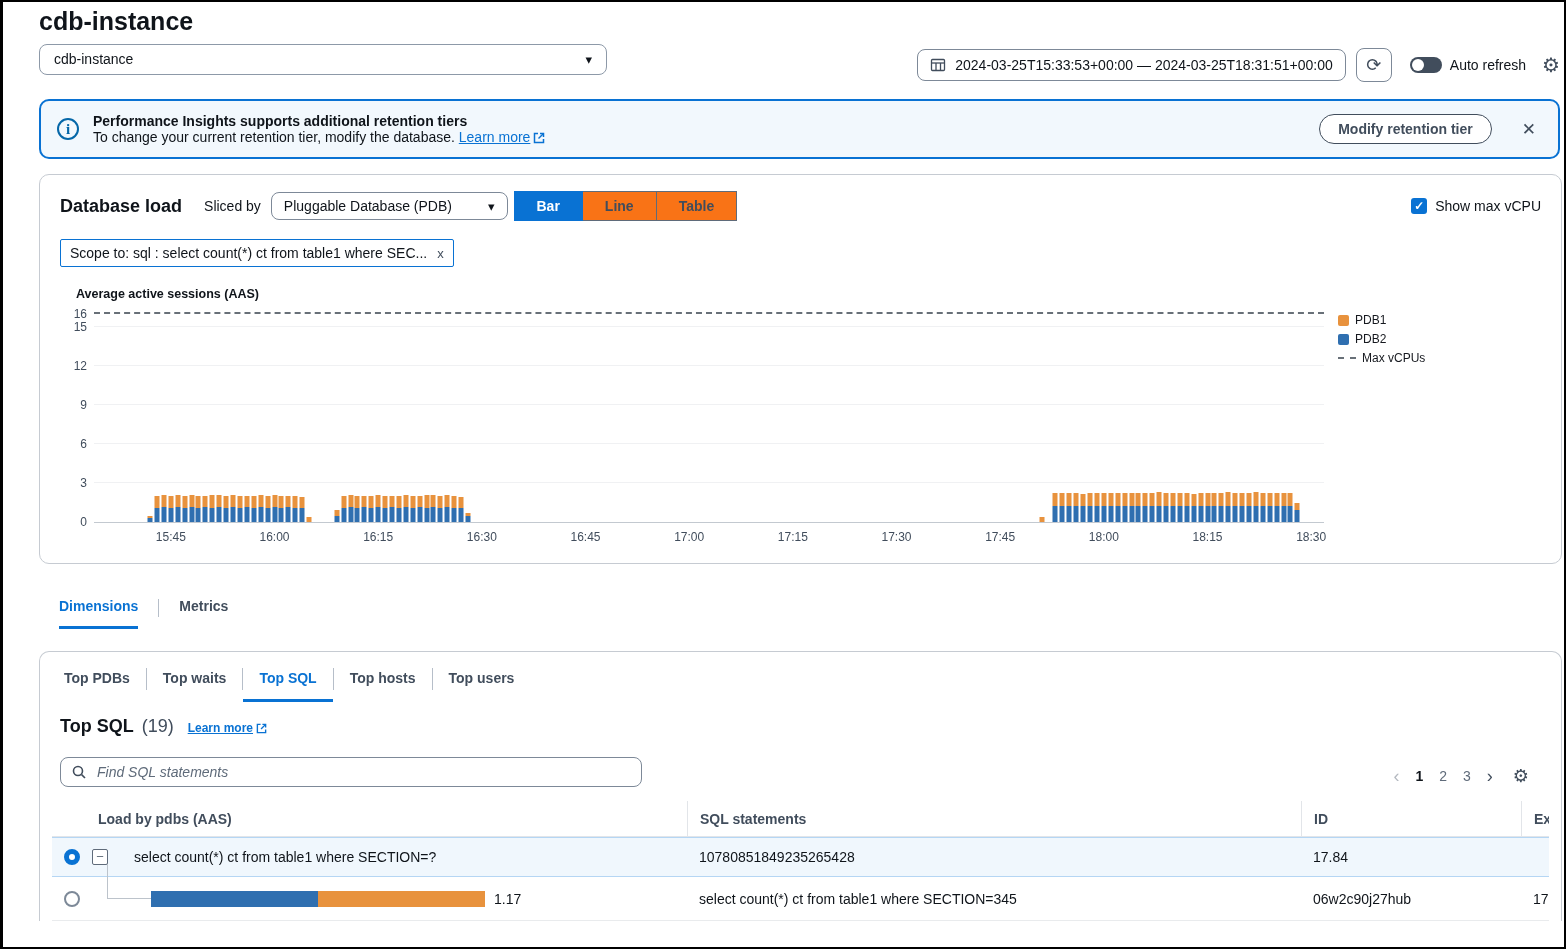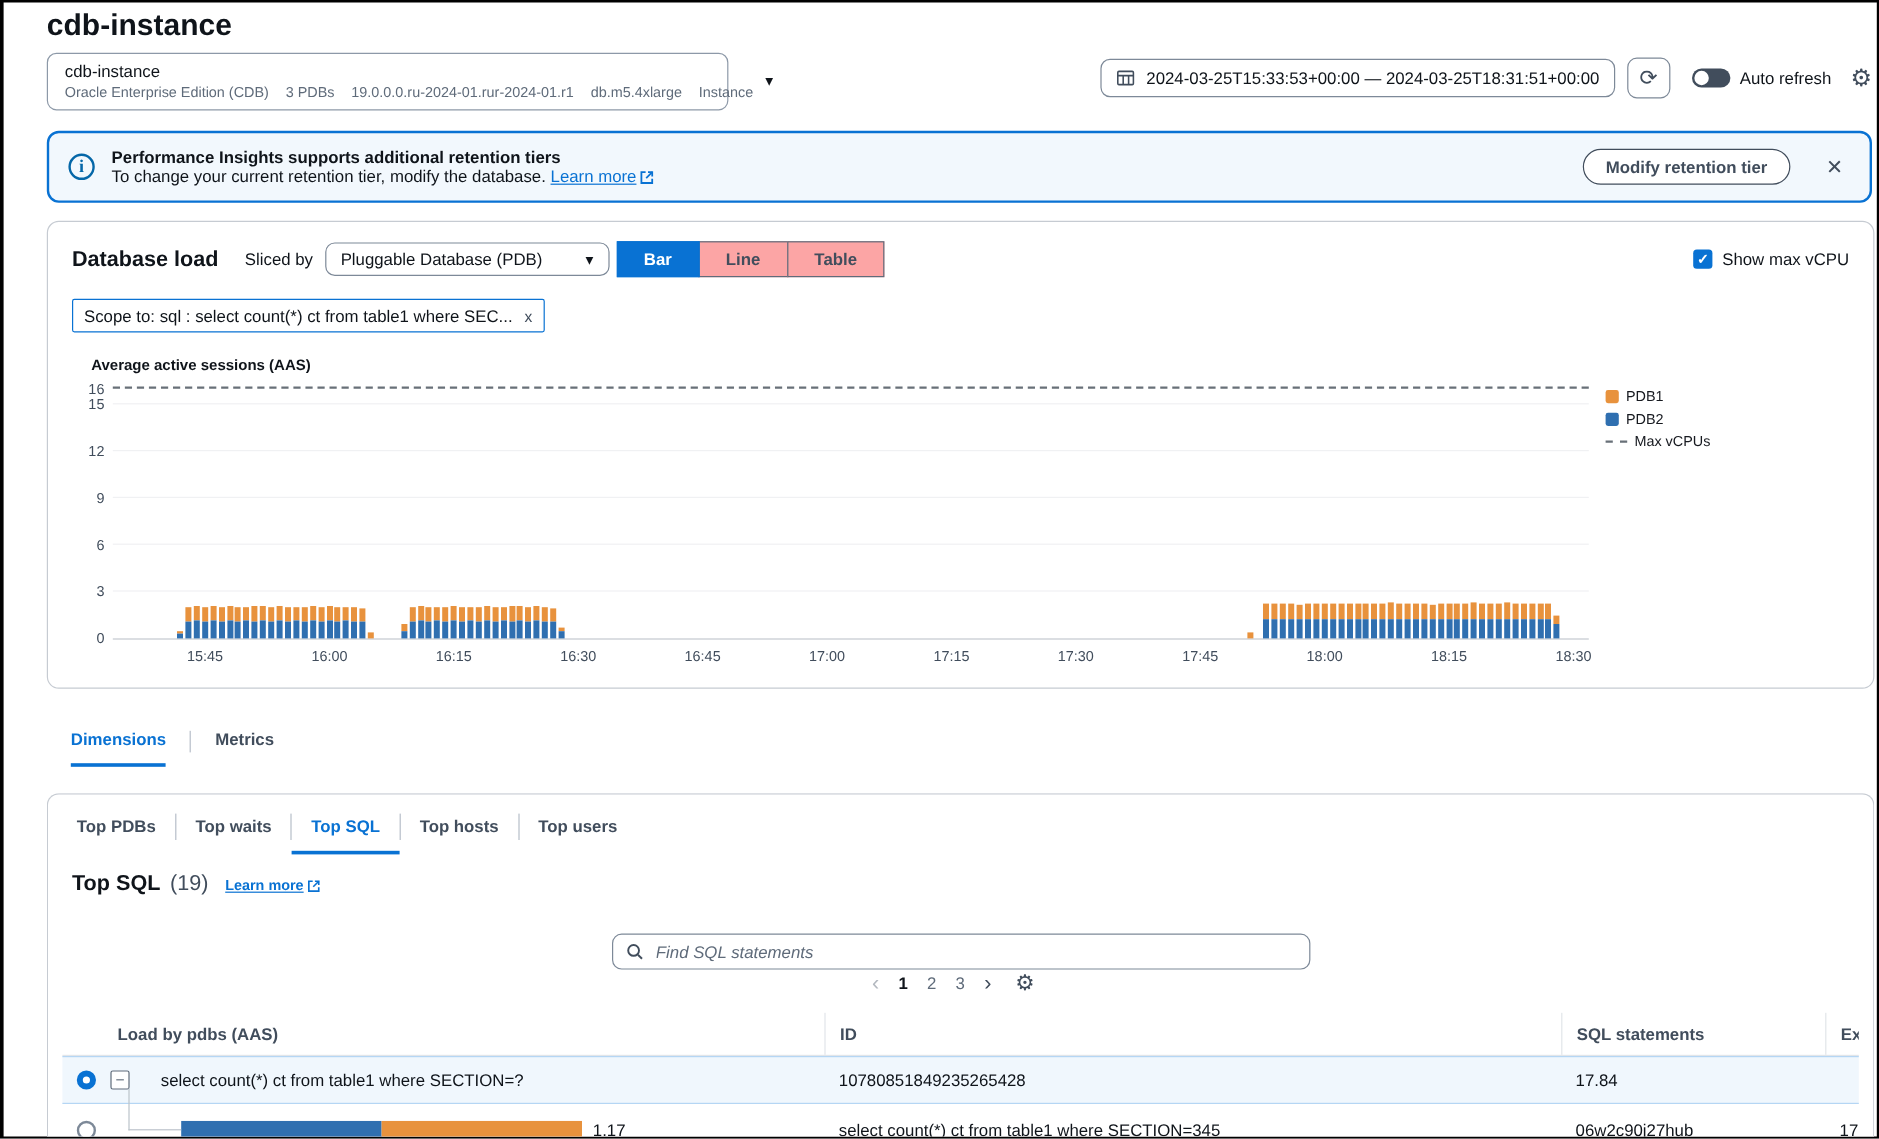--- a/index.html
+++ b/index.html
@@ -34,21 +34,21 @@
   .banner-close { font-size:17px; color:#414d5c; margin:0 6px 0 16px; cursor:pointer; }
 
   
   .card { margin:15px 2px 0 36px; border:1px solid #c6cbd2; border-radius:10px; background:#fff; }
   .card-inner { padding:16px 20px 18px 20px; }
   .dbload-header { display:flex; align-items:center; }
   .section-title { font-size:18px; font-weight:700; }
   .slicedby-label { margin-left:22px; font-size:14px; }
   .dropdown { margin-left:10px; border:1px solid #7d8998; border-radius:8px; padding:5px 12px; display:flex; align-items:center; gap:26px; font-size:14px; cursor:pointer; }
   .segmented { display:flex; margin-left:7px; }
-  .seg-btn { padding:6px 22px; font-size:14px; font-weight:700; border:1px solid #5f6b7a; background:#fca5a5; color:#414d5c; cursor:pointer; margin-left:-1px; }
+  .seg-btn { padding:6px 22px; font-size:14px; font-weight:700; border:1px solid #5f6b7a; background:#f97316; color:#414d5c; cursor:pointer; margin-left:-1px; }
   .seg-btn.active { background:#0972d3; border-color:#0972d3; color:#fff; z-index:1; }
   .checkbox-wrap { margin-left:auto; display:flex; align-items:center; gap:8px; font-size:14px; }
   .checkbox { width:16px; height:16px; border-radius:3px; background:#0972d3; color:#fff; font-size:12px; line-height:16px; text-align:center; font-weight:700; cursor:pointer; }
   .scope-row { margin-top:18px; }
   .scope-chip { display:inline-flex; align-items:center; gap:10px; border:1px solid #0972d3; border-radius:2px; padding:5px 9px; font-size:14px; color:#0f141a; background:#fff; }
   .scope-x { color:#414d5c; cursor:pointer; font-size:13px; }
 
   
   .chart-title { font-size:12.5px; font-weight:700; margin:20px 0 10px 16px; }
   .chart-wrap { display:flex; margin-top:4px; }
@@ -74,21 +74,21 @@
   
   .bottom-card { margin:22px 2px 0 36px; border:1px solid #c6cbd2; border-radius:10px 10px 0 0; border-bottom:none; background:#fff; }
   .subtabs { display:flex; align-items:stretch; padding:6px 8px 0 8px; }
   .subtab { font-size:14px; font-weight:700; color:#414d5c; padding:12px 16px 13px 16px; border-bottom:3px solid transparent; cursor:pointer; white-space:nowrap; }
   .subtab.active { color:#0972d3; border-bottom-color:#0972d3; }
   .subtab-divider { width:1px; background:#b6bec9; margin:10px 0 12px 0; }
   .panel { padding:14px 12px 0 12px; }
   .panel-title-row { display:flex; align-items:baseline; gap:8px; padding-left:8px; }
   .panel-count { font-weight:400; font-size:18px; color:#414d5c; }
   .learn-small { font-size:12px; font-weight:700; margin-left:6px; }
-  .controls-row { display:flex; align-items:center; justify-content:space-between; margin-top:31px; padding:0 8px;flex-direction:column; }
+  .controls-row { display:flex; align-items:flex-end; justify-content:space-between; margin-top:20px; padding:0 8px; }
   .search-box { width:582px; border:1px solid #7d8998; border-radius:8px; padding:5px 10px; display:flex; align-items:center; gap:8px; }
   .search-box input { border:none; outline:none; flex:1; font-size:14px; font-family:"Liberation Sans", sans-serif; color:#0f141a; background:transparent; }
   .search-box input::placeholder { font-style:italic; color:#5f6b7a; }
   .pagination { display:flex; align-items:center; gap:16px; font-size:14px; margin-right:12px; }
   .page-arrow { font-size:18px; color:#414d5c; cursor:pointer; line-height:14px; }
   .page-arrow.disabled { color:#b4b9c0; }
   .page-num { color:#5f6b7a; cursor:pointer; }
   .page-num.active { color:#0f141a; font-weight:700; }
   .pag-gear { font-size:18px; color:#414d5c; cursor:pointer; margin-left:4px; }
 
@@ -116,27 +116,20 @@
 <body>
 
 <div class="frame">
 
   <h1 class="page-title">cdb-instance</h1>
 
   <div class="header-row">
     <div class="instance-box">
       <div>
         <div class="instance-name">cdb-instance</div>
-        <div class="instance-details">
-          <span>Oracle Enterprise Edition (CDB)</span>
-          <span>3 PDBs</span>
-          <span>19.0.0.0.ru-2024-01.rur-2024-01.r1</span>
-          <span>db.m5.4xlarge</span>
-          <span>Instance</span>
-        </div>
       </div>
       <span class="caret">▾</span>
     </div>
 
     <div class="header-controls">
       <div class="daterange-box">
         <svg width="16" height="16" viewBox="0 0 16 16" fill="none" stroke="#414d5c" stroke-width="1.3">
           <rect x="1.5" y="2.5" width="13" height="11" rx="1"></rect>
           <line x1="1.5" y1="6" x2="14.5" y2="6"></line>
           <line x1="6" y1="6" x2="6" y2="13.5"></line>
@@ -621,22 +614,22 @@
           <span class="page-num">2</span>
           <span class="page-num">3</span>
           <span class="page-arrow">›</span>
           <span class="pag-gear">⚙</span>
         </div>
       </div>
 
       <div class="sql-table">
         <div class="trow thead">
           <div class="th-load">Load by pdbs (AAS)</div>
+          <div class="th-cell">SQL statements</div>
           <div class="th-cell">ID</div>
-          <div class="th-cell">SQL statements</div>
           <div class="th-cell">Executions</div>
         </div>
 
         <div class="trow drow selected">
           <div class="radio sel"></div>
           <div class="expander">−</div>
           <div class="sql-cell">
             <span class="sql-text">select count(*) ct from table1 where SECTION=?</span>
           </div>
           <div class="id-cell">10780851849235265428</div>

